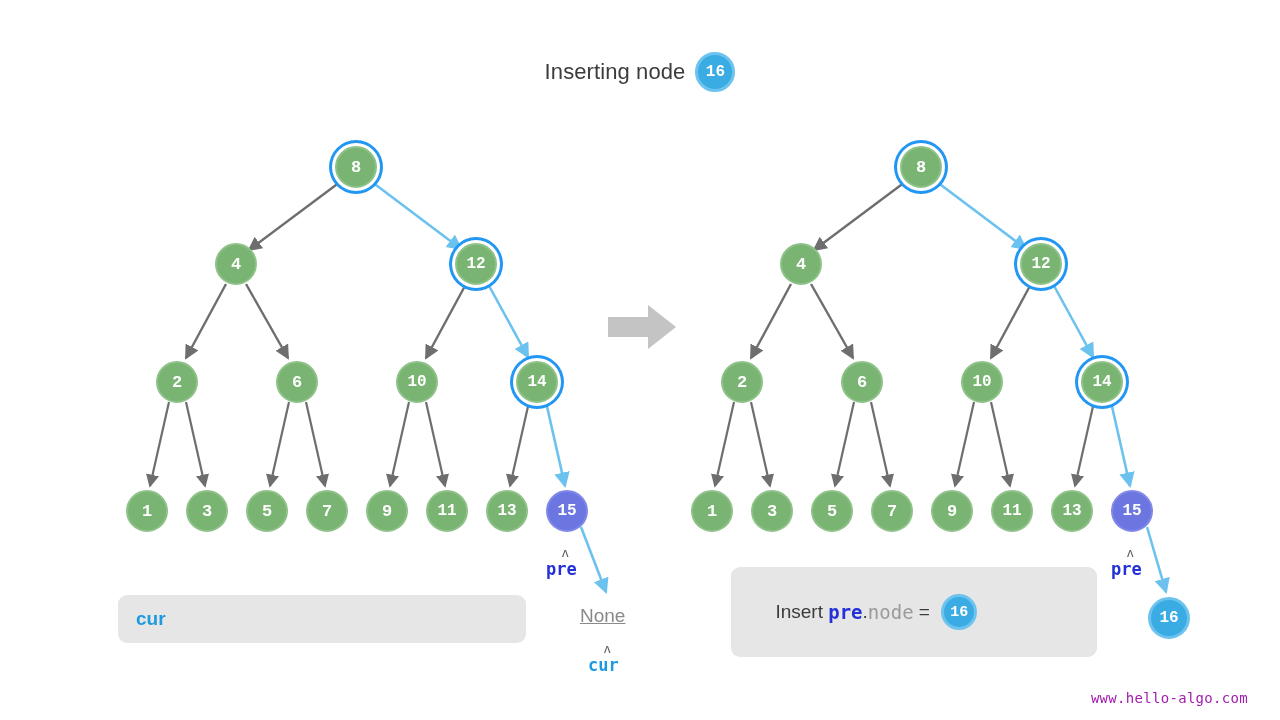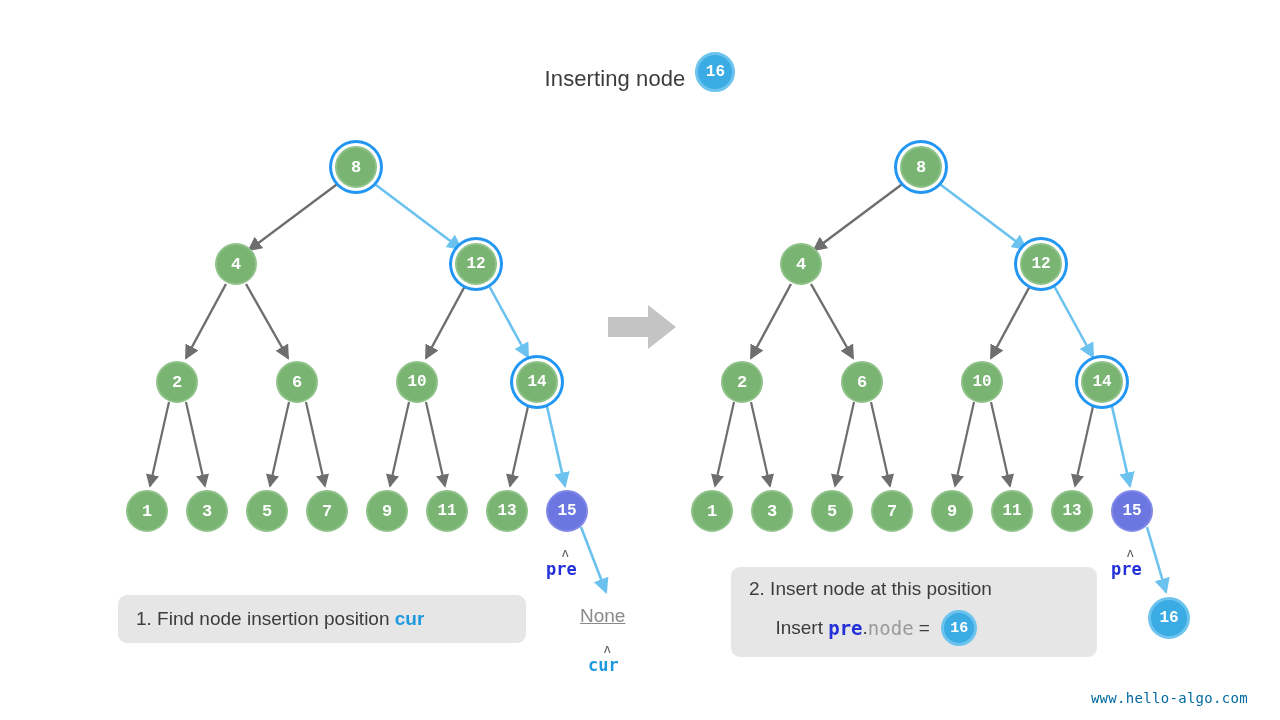--- a/index.html
+++ b/index.html
@@ -6,21 +6,21 @@
   body{
     width:1280px;height:720px;background:#ffffff;overflow:hidden;
     font-family:"Liberation Sans",sans-serif;
     -webkit-font-smoothing:antialiased;
   }
   #stage{position:relative;width:1280px;height:720px;}
 
   
   .title-row{
     position:absolute;left:0;top:52px;width:1280px;
-    display:flex;align-items:flex-end;justify-content:center;gap:10px;
+    display:flex;align-items:center;justify-content:center;gap:10px;
     font-size:22px;color:#3c3c3c;letter-spacing:.1px;
   }
   .title-text{white-space:pre;}
 
   
   svg.edges{position:absolute;left:0;top:0;width:1280px;height:720px;overflow:visible;}
 
   
   .node{
     position:absolute;border-radius:50%;
@@ -59,21 +59,21 @@
     position:absolute;color:#5a5a5a;font-size:13px;font-family:"Liberation Sans",sans-serif;
     user-select:none;
   }
   .none-txt{
     position:absolute;color:#8a8a8a;font-size:19px;
     font-family:"Liberation Sans",sans-serif;white-space:pre;user-select:none;
   }
 
   
   .watermark{
-    position:absolute;right:32px;bottom:14px;color:#0369a1;font-size:14px;
+    position:absolute;right:32px;bottom:14px;color:#a21caf;font-size:14px;
     font-family:"DejaVu Sans Mono","Liberation Mono",monospace;letter-spacing:.3px;
   }
 </style>
 </head>
 <body>
 
 <div id="stage">
 
   <div class="title-row">
     <span class="title-text">Inserting node</span>
@@ -244,22 +244,21 @@
       <div class="lbl lbl-pre" style="left: 546px; top: 559px;">pre</div>
       <div class="none-txt" style="left: 580px; top: 605px; text-decoration: underline;">None</div>
       <div class="caret" style="left: 604px; top: 641px;">ʌ</div>
       <div class="lbl lbl-cur" style="left: 588px; top: 655px;">cur</div>
       <div class="caret" style="left: 1127px; top: 545px;">ʌ</div>
       <div class="lbl lbl-pre" style="left: 1111px; top: 559px;">pre</div>
     </div>
 
   <div id="caption-layer">
       <div class="caption" style="left: 118px; top: 595px; width: 408px; height: 48px; padding: 0px 18px;">
-        <div class="cap-line" style="margin: 0px;"><span class="">1. Find node insertion position </span><span class="kw-cur">cur</span></div>
+        <div class="cap-line" style="margin: 0px;"><span class="kw-cur">cur</span></div>
       </div>
       <div class="caption" style="left: 731px; top: 567px; width: 366px; height: 90px; padding: 0px 18px;">
-        <div class="cap-line" style="margin: 5px 0px;"><span class="">2. Insert node at this position</span></div>
         <div class="cap-line" style="margin: 5px 0px;"><span class="">     Insert </span><span class="kw-pre mono">pre</span><span class="">.</span><span class="dim mono">node</span><span class=""> = </span><span class="node n-blue" style="position: relative; width: 36px; height: 36px; font-size: 15px; margin-left: 6px;">16</span></div>
       </div>
     </div>
 
   <div class="watermark">www.hello-algo.com</div>
 </div>
 
 </body></html>

